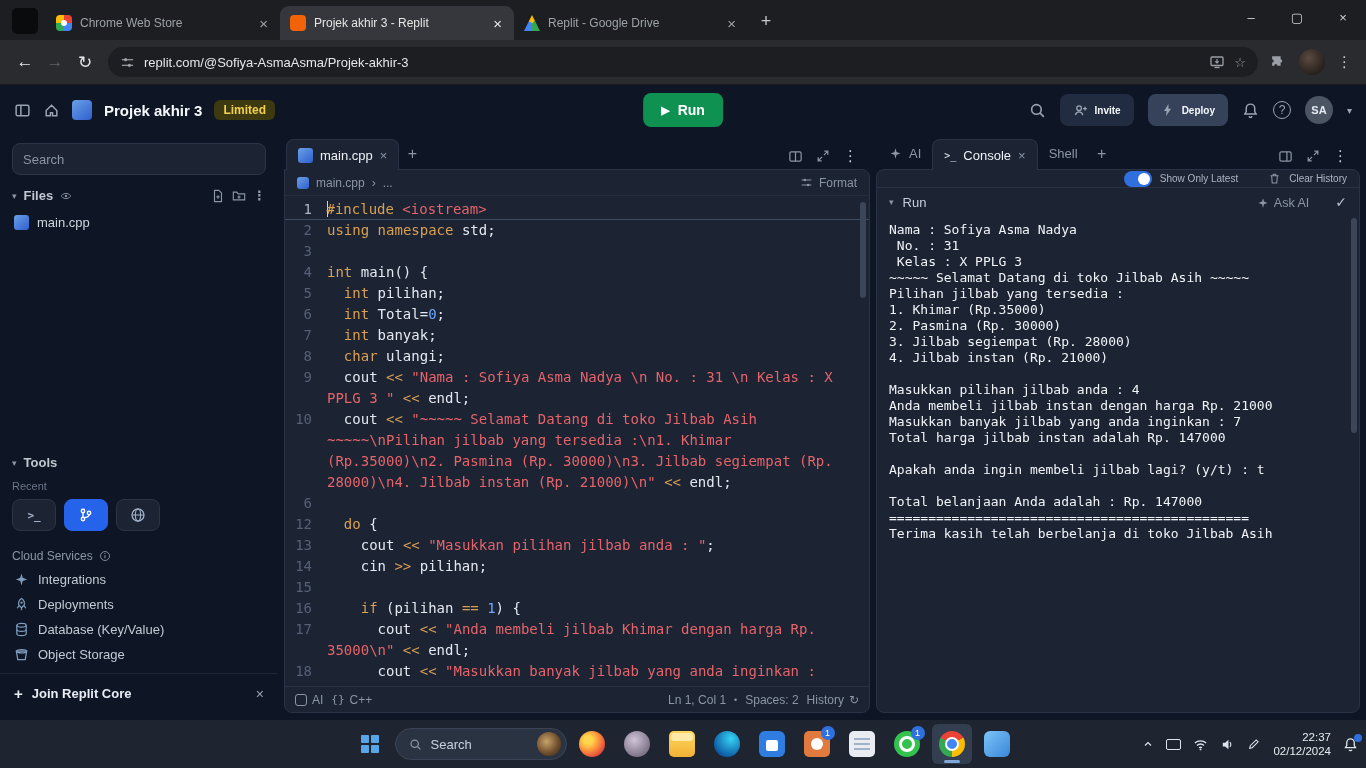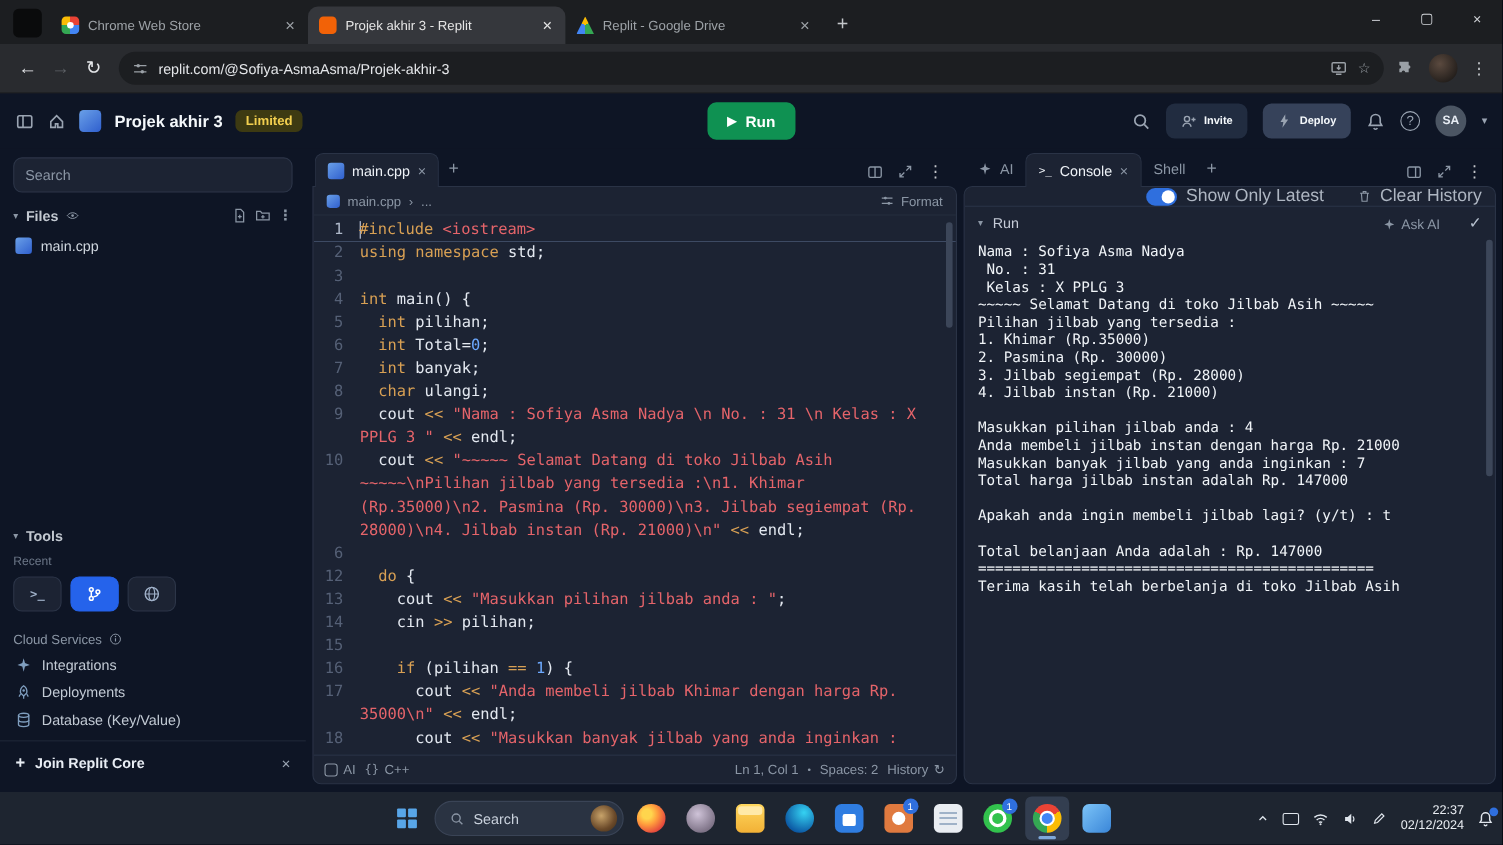--- a/index.html
+++ b/index.html
@@ -102,21 +102,21 @@
   .tk-pl{color:#e3e8f0}
   .vscroll{position:absolute;width:6px;border-radius:3px;background:#3c4659}
 
   .statusbar{height:26px;border-top:1px solid #2a3346;display:flex;align-items:center;gap:8px;padding:0 10px;font-size:12px;color:#8b96a5}
   .statusbar .grp{display:flex;align-items:center;gap:5px}
   .statusbar .braces{font-family:"DejaVu Sans Mono",monospace;font-size:11px}
   .ai-chip{width:12px;height:12px;border:1.3px solid #8b96a5;border-radius:3px}
   .statusbar .mid{margin-left:auto}
   .statusbar .dot{font-size:9px}
 
-  .console-sub{height:18px;border-bottom:1px solid #2a3346;display:flex;align-items:center;justify-content:flex-end;gap:8px;padding:0 12px;font-size:16px;color:#aeb6c2}
+  .console-sub{height:18px;border-bottom:1px solid #2a3346;display:flex;align-items:center;justify-content:flex-end;gap:8px;padding:0 12px;font-size:10px;color:#aeb6c2}
   .toggle{width:28px;height:16px;border-radius:8px;background:var(--accent-blue,#2f6fde);position:relative;flex:none}
   .toggle::after{content:"";position:absolute;right:2px;top:2px;width:12px;height:12px;border-radius:50%;background:#fff}
   .console-sub .gap{width:14px}
   .run-head{height:28px;display:flex;align-items:center;gap:9px;padding:0 12px;font-size:13px;color:#c6ccd8}
   .run-head .caret{font-size:9px;color:#8b96a5}
   .run-head .tail{margin-left:auto;display:flex;align-items:flex-end;gap:26px;color:#8b96a5;font-size:12.5px}
   .check{color:#b7c1cf;font-size:14px}
   .console-out{flex:1;position:relative;overflow:hidden;padding:6px 12px 0}
   .console-out pre{font-family:"DejaVu Sans Mono",monospace;font-size:13px;line-height:16px;color:#f0f4f8;white-space:pre-wrap;word-break:break-word}
 
@@ -369,20 +369,29 @@
       <div class="cloud-item">
         <span class="ci">
           <svg width="15" height="15" viewBox="0 0 16 16">
               <ellipse cx="8" cy="3.5" rx="5" ry="2" fill="none" stroke="currentColor" stroke-width="1.3"></ellipse>
               <path d="M3 3.5v9c0 1.1 2.2 2 5 2s5-.9 5-2v-9" fill="none" stroke="currentColor" stroke-width="1.3"></path>
               <path d="M3 8c0 1.1 2.2 2 5 2s5-.9 5-2" fill="none" stroke="currentColor" stroke-width="1.3"></path>
             </svg>
         </span>
         <span>Database (Key/Value)</span>
       </div>
+      <div class="cloud-item">
+        <span class="ci">
+          <svg width="15" height="15" viewBox="0 0 16 16">
+              <path d="M2.5 4.5h11l-1.5 9h-8z" fill="none" stroke="currentColor" stroke-width="1.3"></path>
+              <ellipse cx="8" cy="4.5" rx="5.5" ry="1.8" fill="none" stroke="currentColor" stroke-width="1.3"></ellipse>
+            </svg>
+        </span>
+        <span>Object Storage</span>
+      </div>
       <div class="join-core">
         <span class="plus">+</span>
         <span class="txt">Join Replit Core</span>
         <span class="x">×</span>
       </div>
     </div>
 
     <div class="handle"></div>
 
     <div class="pane editor-pane">

